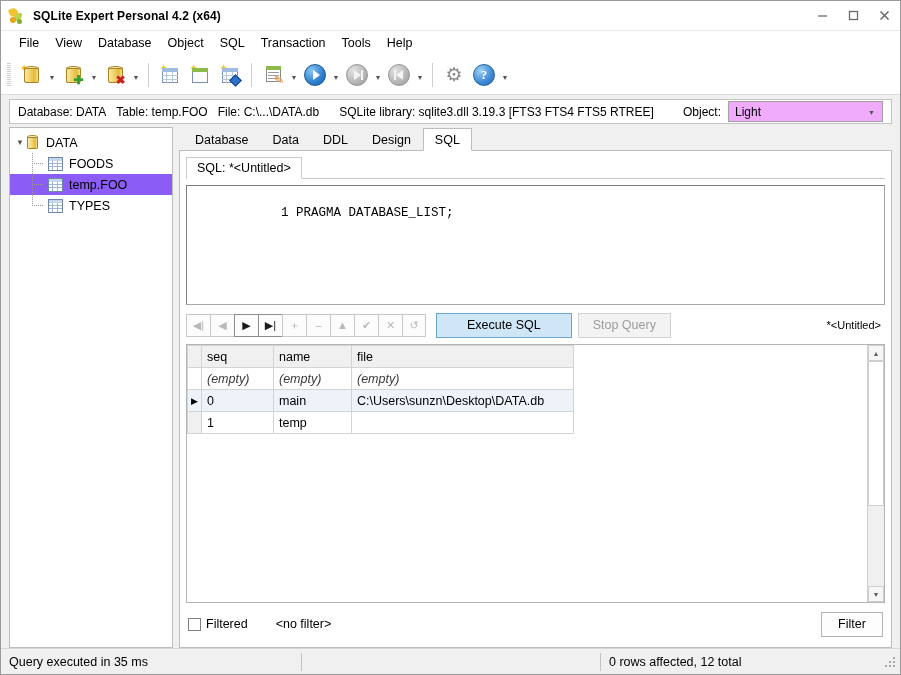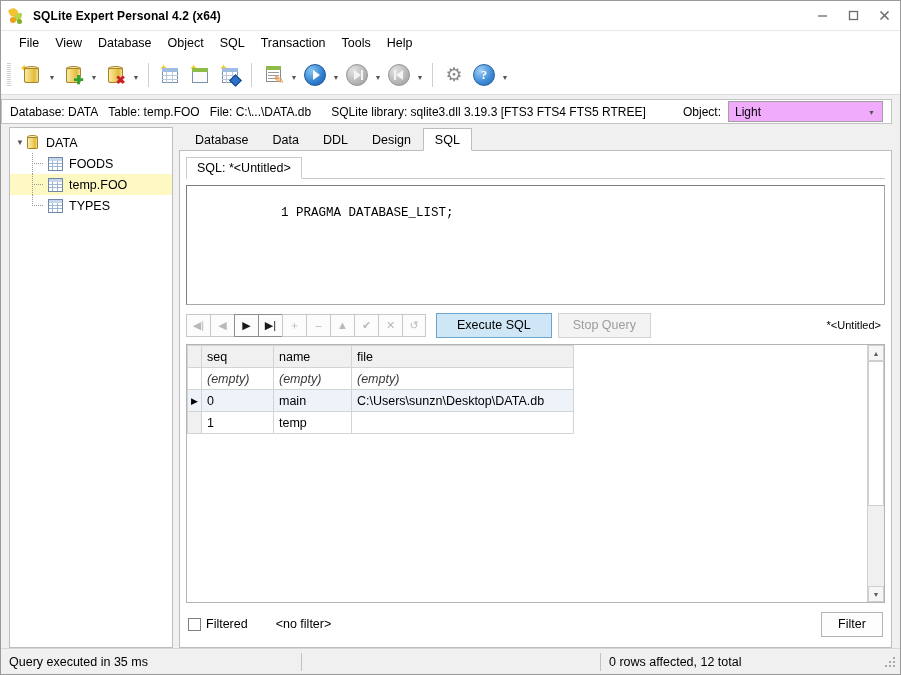--- a/index.html
+++ b/index.html
@@ -100,21 +100,21 @@
   .circ.gray { background: radial-gradient(circle at 32% 28%, #e2e2e2, #b6b6b6 60%, #9a9a9a); border:1px solid #949494; }
   .circ .tri { width:0;height:0;border-left:7px solid #fff; border-top:5px solid transparent; border-bottom:5px solid transparent; margin-left:2px;}
   .circ.gray .tri { border-left-color:#f4f4f4; }
   .circ .tri-l { width:0;height:0;border-right:7px solid #f4f4f4; border-top:5px solid transparent; border-bottom:5px solid transparent; margin-right:2px;}
   .circ .bar { width:2px; height:10px; background:#f4f4f4; }
   .circ.help { background: radial-gradient(circle at 32% 28%, #9fd0f5, #3d8ad6 60%, #2a6db4); border:1px solid #23639f;
      font-weight:bold; font-size:13px; font-family:"Liberation Serif", serif; }
   .gear { font-size:19px; color:#8a8a8a; line-height:1; }
 
   
-  .infobar-wrap { padding: 4px 8px 3px 0; background:#f0f0f0; }
+  .infobar-wrap { padding: 4px 8px 3px 8px; background:#f0f0f0; }
   .infobar {
     height: 25px; background:#ffffff; border:1px solid #c3c3c3;
     display:flex; align-items:center; padding: 0 8px; gap: 0;
   }
   .infobar .seg { font-size: 12px; white-space: nowrap; }
   .infobar .sp { display:inline-block; width: 10px; }
   .style-label { margin-left: auto; margin-right: 7px; font-size:12px; }
   .combo {
     width: 155px; height: 21px; background:#f0abfc; border:1px solid #a0a0a0;
     display:flex; align-items:center; padding-left:6px; font-size:12px; position:relative;
@@ -122,21 +122,21 @@
   .combo .arr { position:absolute; right:7px; top:50%; transform:translateY(-50%); font-size:7px; color:#555; }
 
   
   .body-split { flex:1; display:flex; padding: 0 8px 0 8px; background:#f0f0f0; min-height:0; }
 
   .tree-panel {
     width: 164px; background:#ffffff; border:1px solid #bdbdbd;
     padding-top: 4px; overflow:hidden; position:relative;
   }
   .tree-node { height: 21px; display:flex; align-items:center; font-size:12.5px; padding-left:4px; }
-  .tree-node.selected { background:#fef9c3; }
+  .tree-node.selected { background:#8b5cf6; }
   .tree-toggle { width:12px; color:#555; font-size:8px; text-align:center; }
   .tree-indent { width: 22px; position:relative; height:21px; }
   .tree-indent .hline { position:absolute; left:6px; top:10px; width:11px; height:1px;
     background: repeating-linear-gradient(to right,#9a9a9a 0 1px, transparent 1px 2px); }
   .tree-indent .vline { position:absolute; left:6px; top:0px; width:1px; height:21px;
     background: repeating-linear-gradient(to bottom,#9a9a9a 0 1px, transparent 1px 2px); }
   .tree-indent .vline.half { height:11px; }
   .tree-ico-db { width:14px; height:17px; position:relative; margin-right:6px; }
   .tree-ico-db .b { position:absolute; left:1px; top:3px; width:11px; height:12px;
      background: linear-gradient(to right,#f8ecb4,#f0d571 45%,#e2b934 80%,#f6e6ab);
@@ -186,21 +186,21 @@
   .navbar { height: 34px; display:flex; align-items:center; padding-top:6px; }
   .navgrp { display:flex; }
   .nav-btn {
     width:24px; height:23px; border:1px solid #c8c8c8; border-right:none;
     background:#fcfcfc; display:flex; align-items:center; justify-content:center;
     font-size:11px; color:#b9b9b9;
   }
   .nav-btn:last-child { border-right:1px solid #c8c8c8; }
   .nav-btn.on { color:#1a1a1a; border-color:#8d8d8d; }
   .btn-exec {
-    margin-left: 10px; height:25px; padding: 0 20px; display:flex; align-items:center; justify-content:center;
+    margin-left: 10px; height:25px; padding: 0 30px; display:flex; align-items:center; justify-content:center;
     background: #cfe6f7; border:1px solid #6ca6cf; font-size:12.5px; color:#000;
   }
   .btn-stop {
     margin-left: 6px; height:25px; padding: 0 14px; display:flex; align-items:center; justify-content:center;
     background: #f3f3f3; border:1px solid #d2d2d2; font-size:12.5px; color:#9c9c9c;
   }
   .nav-right { margin-left:auto; font-size:11px; padding-right: 4px; }
 
   
   .gridwrap { flex:1; display:flex; min-height:0; margin-top:5px; border:1px solid #b4b4b4; background:#fff; }

